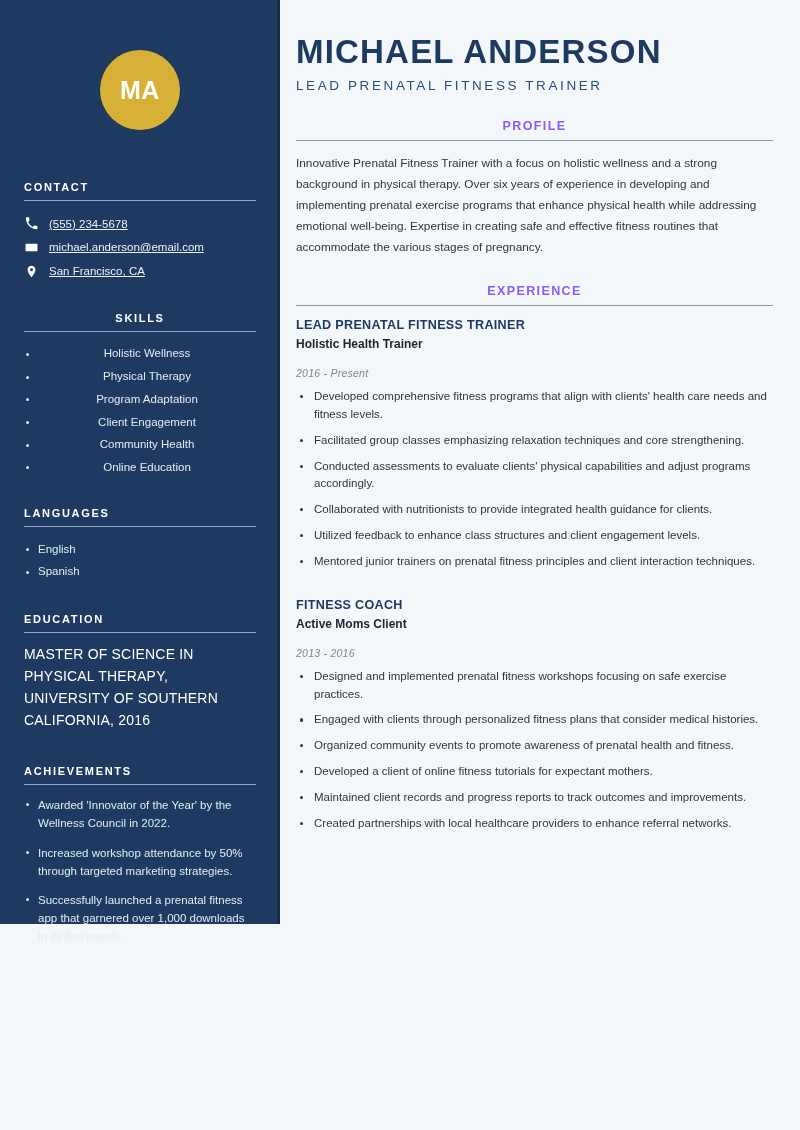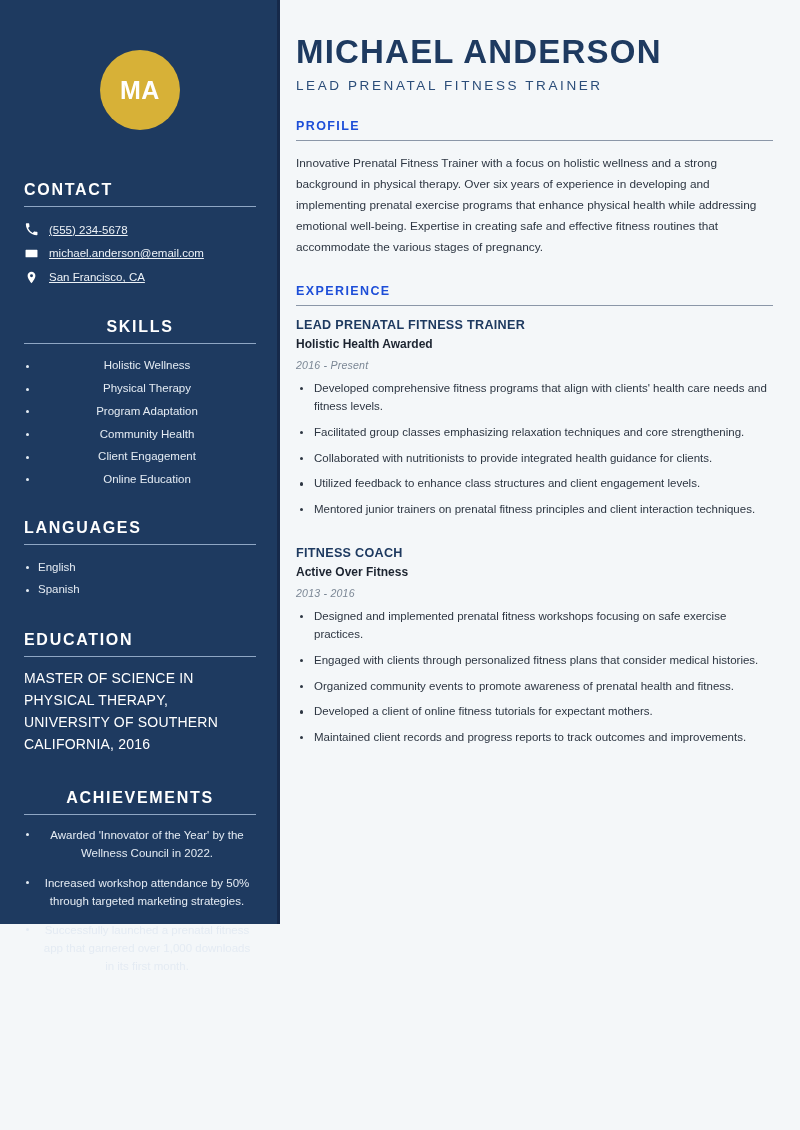--- a/index.html
+++ b/index.html
@@ -58,38 +58,38 @@
     align-items: center;
     justify-content: center;
     font-size: 25px;
     font-weight: bold;
     letter-spacing: 0.5px;
   }
 
   .side-section { margin-top: 0; }
 
   .side-heading {
-    font-size: 16px;
+    font-size: 11px;
     font-weight: bold;
     letter-spacing: 1.7px;
     color: #ffffff;
     text-transform: uppercase;
   }
   .side-rule {
     height: 1px;
     background: #8fa6c4;
     margin-top: 7px;
     margin-bottom: 11px;
   }
 
   #contact-section { margin-top: 51px; }
   #skills-section { margin-top: 28px; text-align: center; }
   #languages-section { margin-top: 28px; }
   #education-section { margin-top: 30px; }
-  #achievements-section { margin-top: 34px; text-align: center; }
+  #achievements-section { margin-top: 34px; }
 
   .contact-list { list-style: none; }
   .contact-item {
     display: flex;
     align-items: center;
     gap: 11px;
     font-size: 11.5px;
     color: #edf2f7;
     padding: 4.5px 0;
     line-height: 1.3;
@@ -171,22 +171,23 @@
     letter-spacing: 2.6px;
     color: #2b4d79;
     text-transform: uppercase;
   }
 
   .main-section { margin-top: 26px; }
   .main-heading {
     font-size: 12.5px;
     font-weight: bold;
     letter-spacing: 1.4px;
-    color: #1d4ed8;
-    text-transform: uppercase;
+    color: #8b5cf6;
+    text-transform: uppercase;
+    text-align: center;
   }
   .main-rule {
     height: 1px;
     background: #8b97a8;
     margin-top: 7px;
     margin-bottom: 12px;
   }
 
   .profile-text {
     font-size: 11.8px;
@@ -204,21 +205,21 @@
     letter-spacing: 0.3px;
     text-transform: uppercase;
   }
   .exp-company {
     margin-top: 5px;
     font-size: 12px;
     font-weight: bold;
     color: #1c2430;
   }
   .exp-dates {
-    margin-top: 8px;
+    margin-top: 16px;
     font-size: 10.6px;
     font-style: italic;
     color: #7b8795;
     letter-spacing: 0.2px;
   }
 
   .exp-bullets {
     list-style: none;
     margin-top: 9px;
   }
@@ -281,22 +282,22 @@
       </ul>
     </section>
 
     <section class="side-section" id="skills-section">
       <div class="side-heading">SKILLS</div>
       <div class="side-rule"></div>
       <ul class="side-list">
         <li>Holistic Wellness</li>
         <li>Physical Therapy</li>
         <li>Program Adaptation</li>
+        <li>Client Engagement</li>
         <li>Community Health</li>
-        <li>Client Engagement</li>
         <li>Online Education</li>
       </ul>
     </section>
 
     <section class="side-section" id="languages-section">
       <div class="side-heading">LANGUAGES</div>
       <div class="side-rule"></div>
       <ul class="side-list">
         <li>English</li>
         <li>Spanish</li>
@@ -331,41 +332,43 @@
       <div class="main-rule"></div>
       <p class="profile-text">Innovative Prenatal Fitness Trainer with a focus on holistic wellness and a strong background in physical therapy. Over six years of experience in developing and implementing prenatal exercise programs that enhance physical health while addressing emotional well-being. Expertise in creating safe and effective fitness routines that accommodate the various stages of pregnancy.</p>
     </section>
 
     <section class="main-section">
       <div class="main-heading">EXPERIENCE</div>
       <div class="main-rule"></div>
 
       <article class="exp-entry">
         <div class="exp-title">LEAD PRENATAL FITNESS TRAINER</div>
-        <div class="exp-company">Holistic Health Awarded</div>
+        <div class="exp-company">Holistic Health Trainer</div>
         <div class="exp-dates">2016 - Present</div>
         <ul class="exp-bullets">
           <li>Developed comprehensive fitness programs that align with clients' health care needs and fitness levels.</li>
           <li>Facilitated group classes emphasizing relaxation techniques and core strengthening.</li>
+          <li>Conducted assessments to evaluate clients' physical capabilities and adjust programs accordingly.</li>
           <li>Collaborated with nutritionists to provide integrated health guidance for clients.</li>
           <li>Utilized feedback to enhance class structures and client engagement levels.</li>
           <li>Mentored junior trainers on prenatal fitness principles and client interaction techniques.</li>
         </ul>
       </article>
 
       <article class="exp-entry">
         <div class="exp-title">FITNESS COACH</div>
-        <div class="exp-company">Active Over Fitness</div>
+        <div class="exp-company">Active Moms Client</div>
         <div class="exp-dates">2013 - 2016</div>
         <ul class="exp-bullets">
           <li>Designed and implemented prenatal fitness workshops focusing on safe exercise practices.</li>
           <li>Engaged with clients through personalized fitness plans that consider medical histories.</li>
           <li>Organized community events to promote awareness of prenatal health and fitness.</li>
           <li>Developed a client of online fitness tutorials for expectant mothers.</li>
           <li>Maintained client records and progress reports to track outcomes and improvements.</li>
+          <li>Created partnerships with local healthcare providers to enhance referral networks.</li>
         </ul>
       </article>
 
     </section>
 
   </main>
 
 </div>
 
 </body></html>

